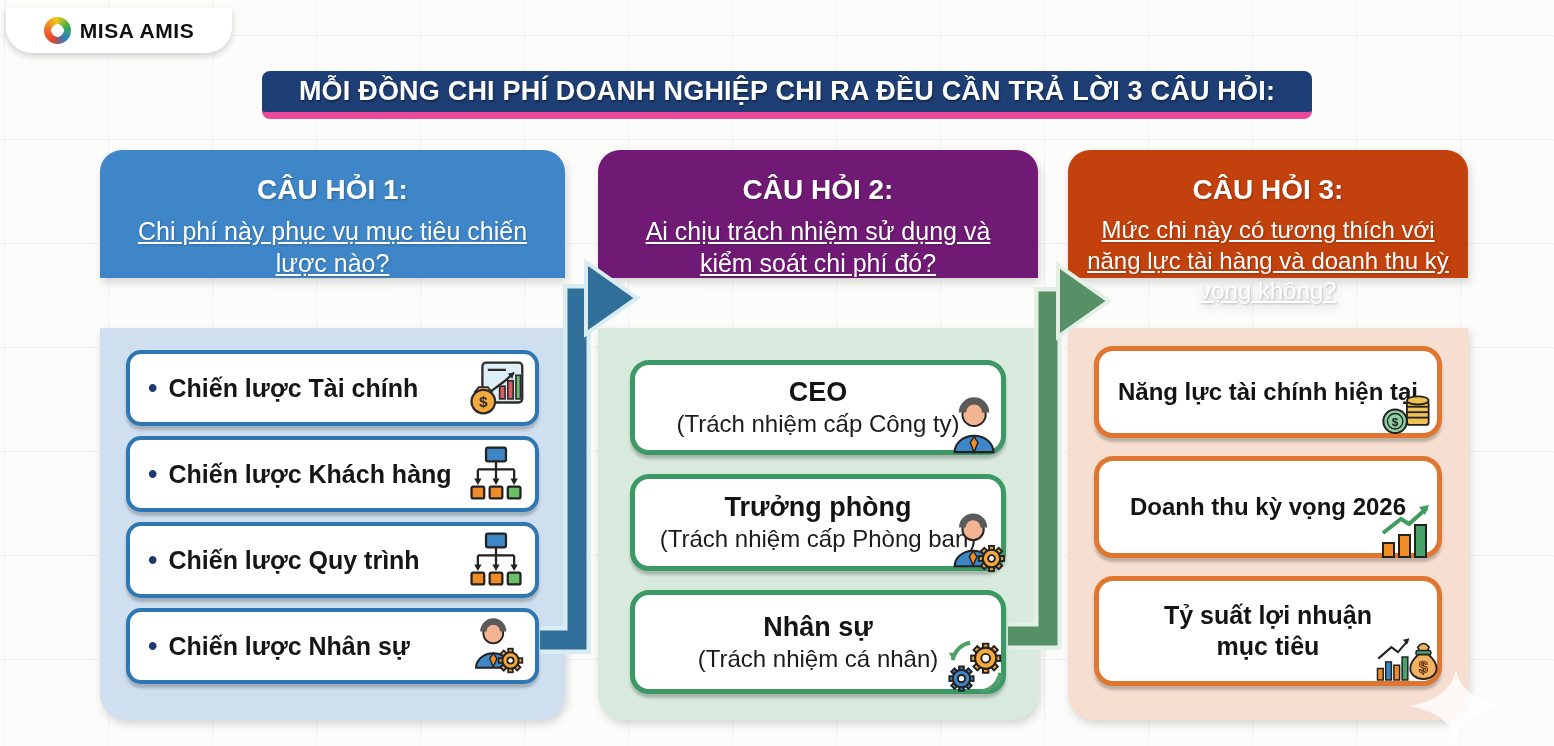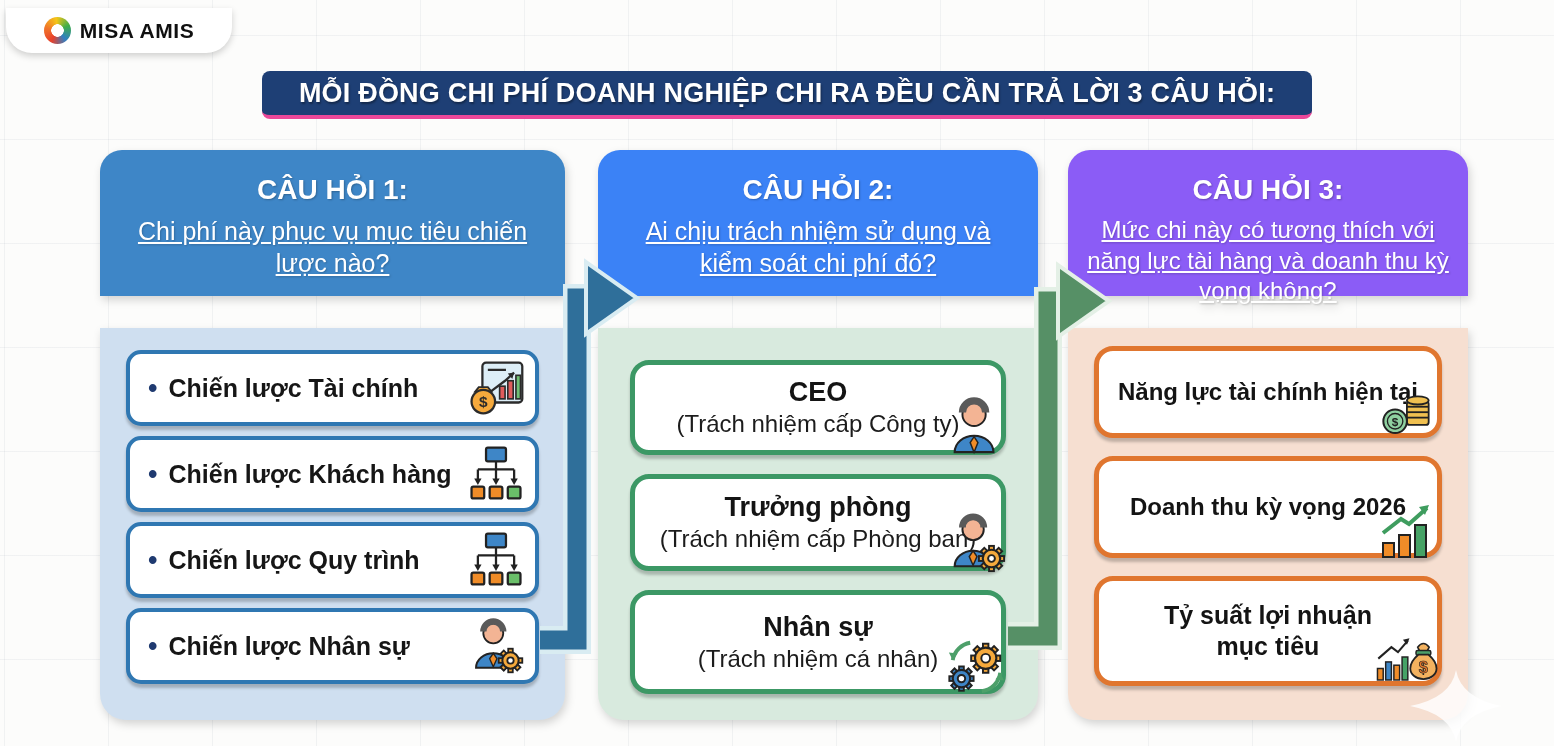--- a/index.html
+++ b/index.html
@@ -30,42 +30,42 @@
     width:27px; height:27px; border-radius:50%;
     background:
       radial-gradient(circle at center, #ffffff 0 6px, rgba(255,255,255,0) 6.5px),
       conic-gradient(from 210deg, #e8412c, #f0742a, #f5c518, #3fae49, #2f80c3, #e8412c);
   }
   .logo-text { font-size:21px; font-weight:bold; color:#101010; letter-spacing:0.6px; }
 
   
   .title-banner {
     position:absolute; left:262px; top:71px; width:1050px; height:48px; z-index:2;
-    background:#1e3f75; border-radius:8px; border-bottom:4px solid #ec4899;
+    background:#1e3f75; border-radius:8px; border-bottom:7px solid #ec4899;
     display:flex; align-items:center; justify-content:center;
   }
   .title-banner span {
     color:#ffffff; font-size:27px; font-weight:bold; letter-spacing:0.2px;
     text-shadow:1px 2px 2px rgba(0,0,0,0.35); white-space:nowrap;
   }
 
   
   .col { position:absolute; top:150px; height:570px; z-index:1;
          filter:drop-shadow(2px 4px 4px rgba(0,0,0,0.16)); }
   .col1 { left:100px; width:465px; }
   .col2 { left:598px; width:440px; }
   .col3 { left:1068px; width:400px; }
 
   .col-head {
-    height:146px; border-radius:22px 22px 0 0; color:#ffffff;
+    height:128px; border-radius:22px 22px 0 0; color:#ffffff;
     text-align:center; padding:24px 18px 0;
   }
   .head1 { background:#3e86c7; }
-  .head2 { background:#3b82f6; }
-  .head3 { background:#8b5cf6; }
+  .head2 { background:#701a75; }
+  .head3 { background:#c2410c; }
   .col-head-title { font-size:28px; font-weight:bold; margin-bottom:9px;
                     text-shadow:1px 1px 2px rgba(0,0,0,0.25); }
   .col-head-sub { font-size:25px; line-height:1.28; text-shadow:1px 1px 2px rgba(0,0,0,0.2);text-decoration:underline; }
   .head3 .col-head-sub { font-size:24px; }
 
   .col-body {
     position:absolute; left:0; right:0; top:178px; height:392px;
     border-radius:0 0 26px 26px; display:flex; flex-direction:column;
   }
   .body1 { background:#cfdff0; padding:22px 26px 0; gap:10px; }

